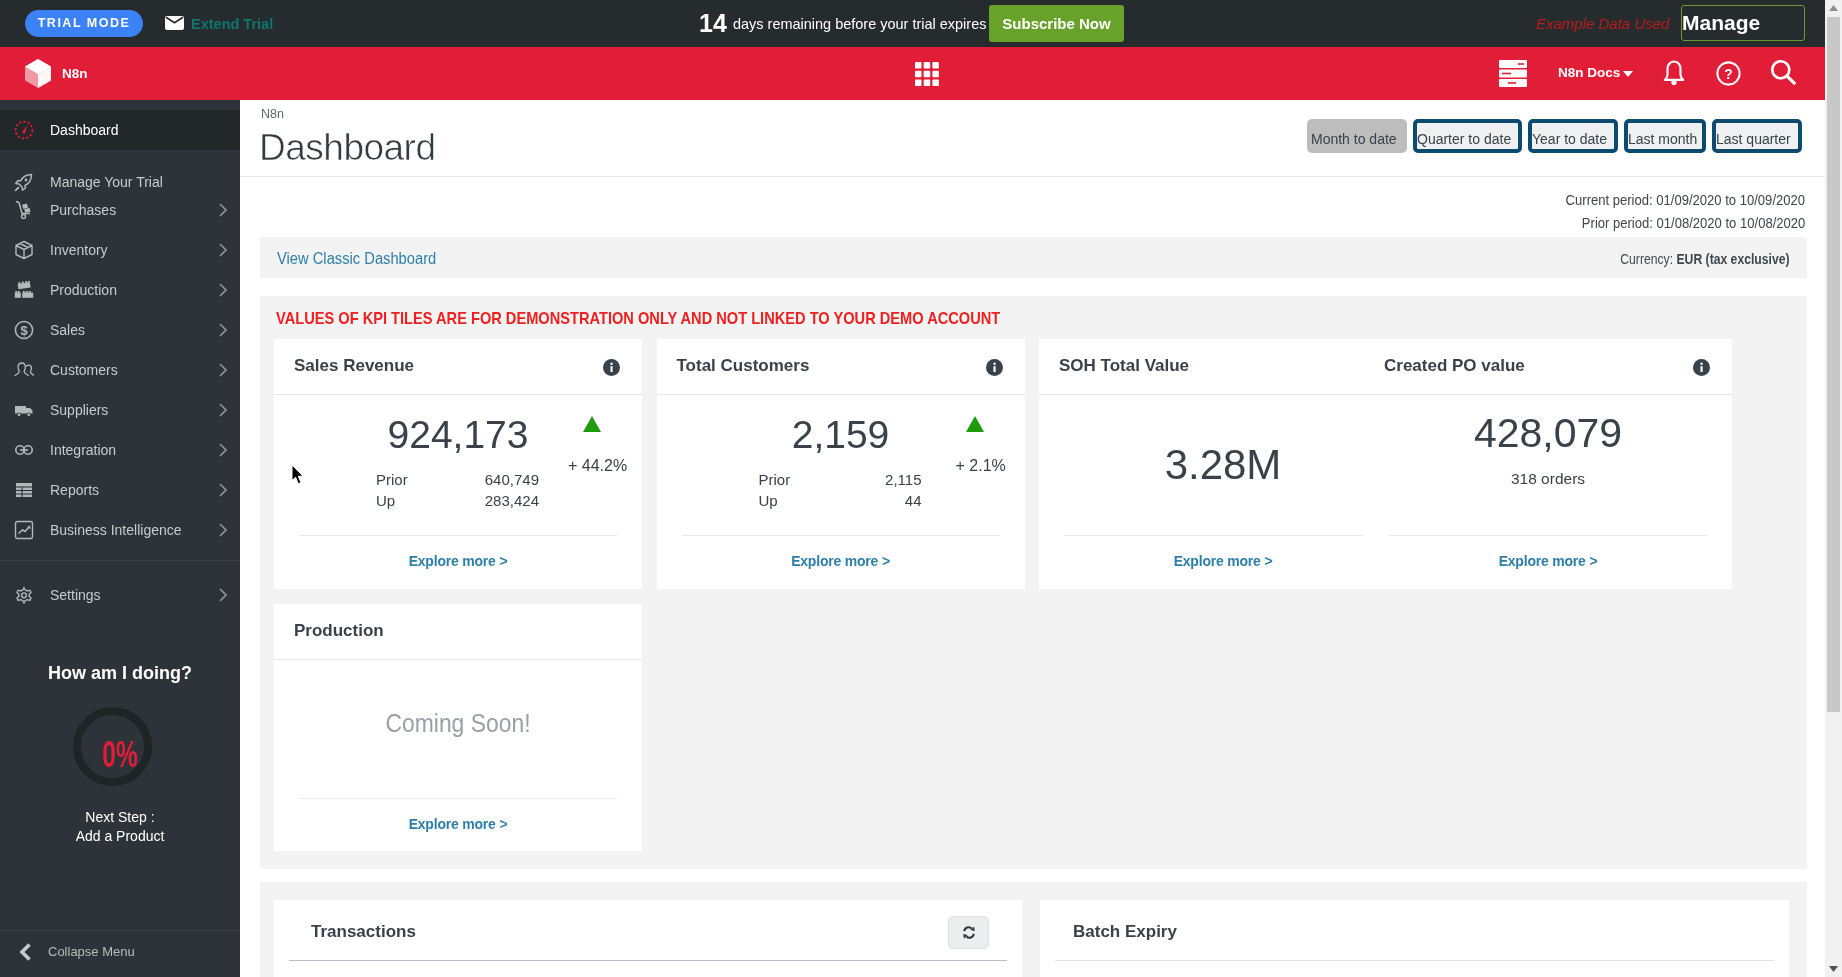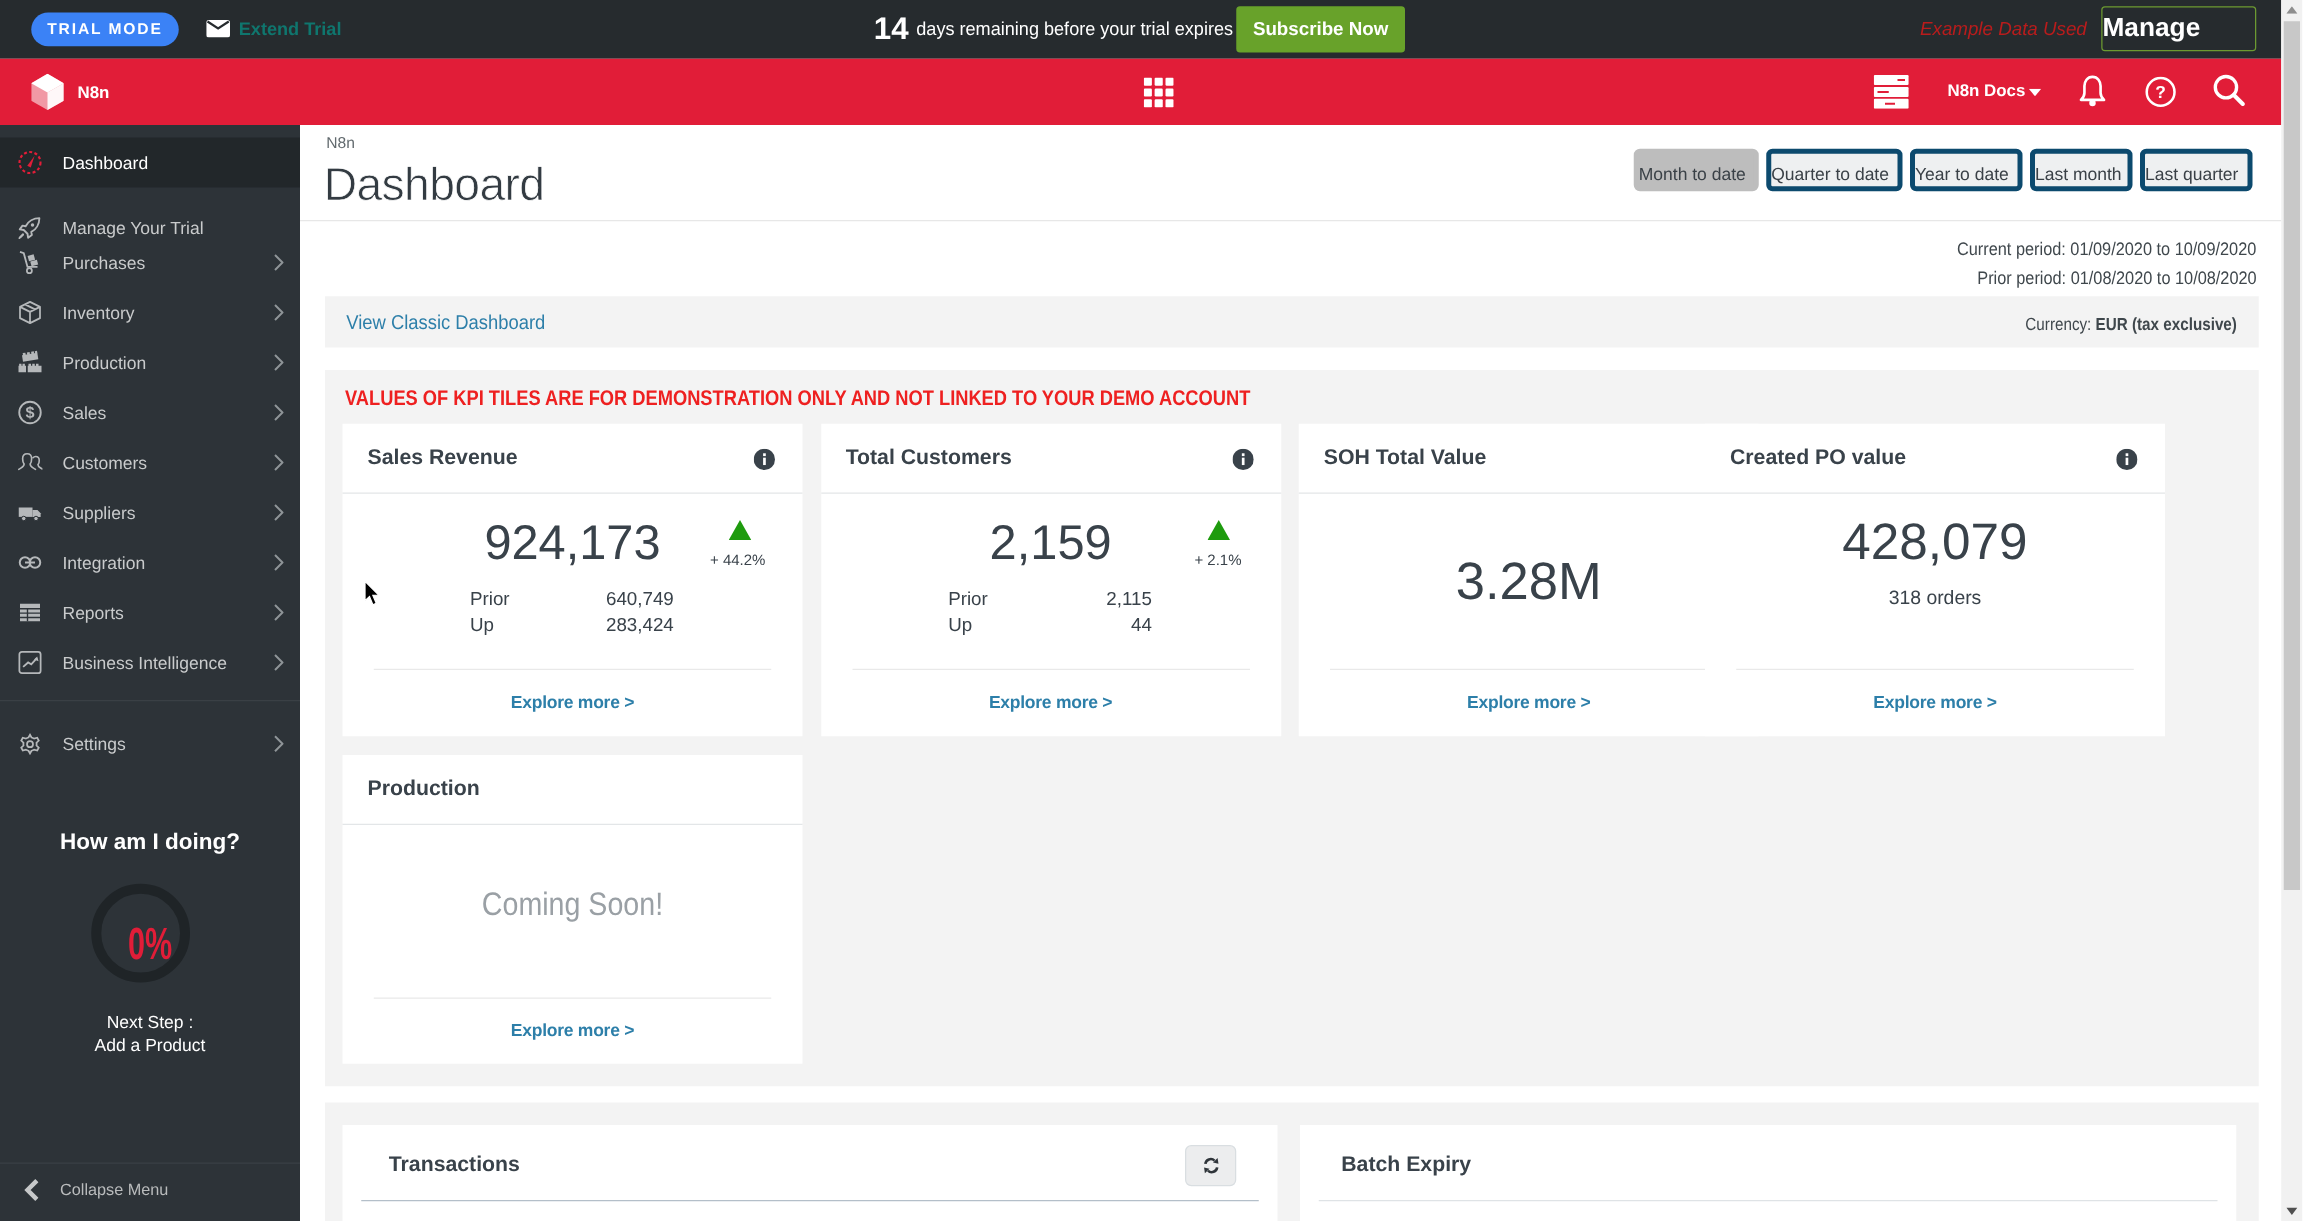--- a/index.html
+++ b/index.html
@@ -54,21 +54,21 @@
   #panel1 { left:20px; top:196px; width:1547px; height:573px; background:#f3f3f3; }
   #warning { position:absolute; left:16px; top:13px; color:#ee2020; font-size:17px; font-weight:bold; transform:scaleX(0.86); transform-origin:left center; }
   .card { position:absolute; background:#fff; }
   .chead { position:absolute; left:0; top:0; width:100%; height:56px; border-bottom:1px solid #e3e6e8; }
   .chead .ttl { position:absolute; left:20px; top:17px; font-size:17px; font-weight:bold; color:#39424a; letter-spacing:0; }
   .bignum { position:absolute; width:100%; text-align:center; font-size:39px; font-weight:300; color:#39424a; }
   .cdiv { position:absolute; left:25px; right:25px; height:1px; background:#e9e9e9; }
   .explore { position:absolute; width:100%; text-align:center; color:#2d7fa9; font-size:14px; font-weight:bold; letter-spacing:-0.2px; }
   .plabel { position:absolute; font-size:15px; color:#39424a; }
   .pval { position:absolute; font-size:15px; color:#39424a; text-align:right; }
-  .delta { position:absolute; font-size:12px; color:#39424a; }
+  .delta { position:absolute; font-size:16px; color:#39424a;margin-top:16px; }
 
   #panel2 { left:20px; top:782px; width:1547px; height:195px; background:#f3f3f3; }
   .bcard { position:absolute; top:18px; height:200px; background:#fff; }
   .bttl { position:absolute; left:37px; top:22px; font-size:17px; font-weight:bold; color:#39424a; }
 
   
   #sbar { left:1825px; top:0; width:17px; height:977px; background:#f1f1f1; }
   #sthumb { left:1827px; top:17px; width:13px; height:695px; background:#c8c8c8; }
 </style>
 </head>

